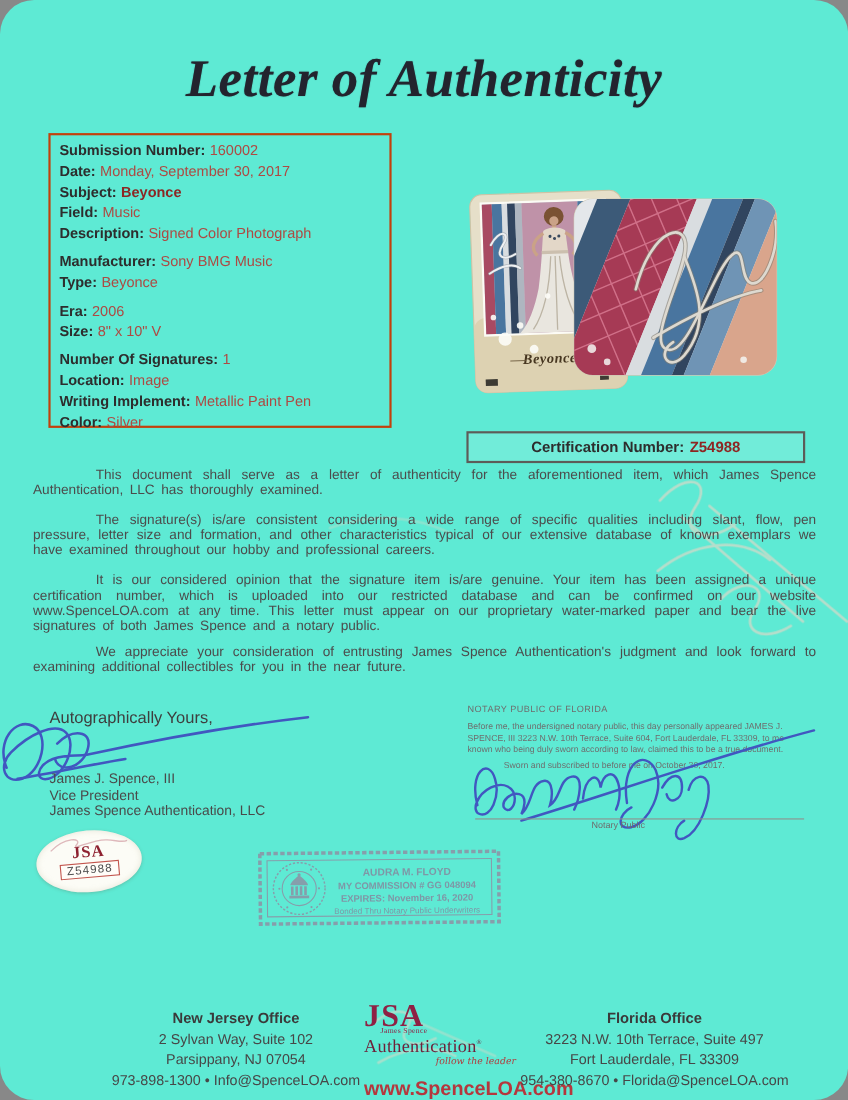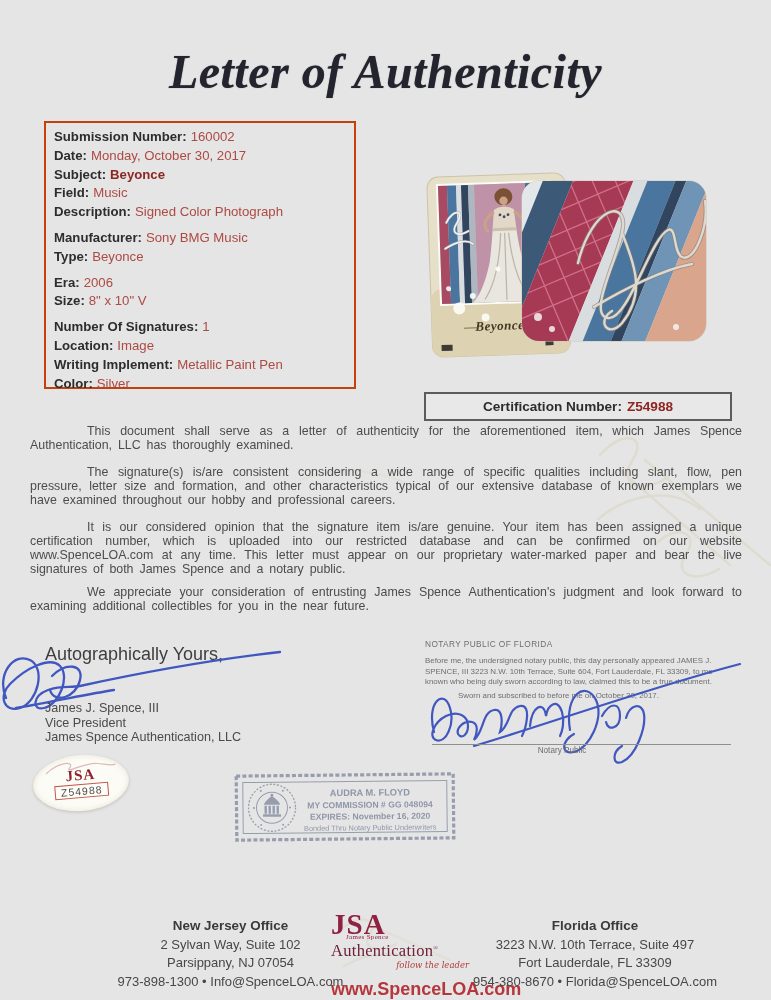--- a/index.html
+++ b/index.html
@@ -1,21 +1,22 @@
 <!DOCTYPE html>
 <html><head>
 <meta charset="utf-8">
 <style>
   html,body{margin:0;padding:0;background:#888;}
   .page{
     position:relative;width:771px;height:1000px;margin:0 auto;
     background:linear-gradient(135deg,#f1efe4 0%,#efede1 55%,#ecead e 100%);
-    background-color:#e5e5e5;
+    background-color:#5eead4;
     overflow:hidden;
     font-family:"Liberation Sans", sans-serif;
+    border-radius:31px;
   }
   .abs{position:absolute;}
   
   .title{
     top:44px;left:0;right:0;text-align:center;
     font-family:"Liberation Serif", serif;font-style:italic;font-weight:700;
     font-size:48px;color:#23242e;letter-spacing:0.5px;
     text-shadow:0 0 1px rgba(35,36,46,.55);
   }
   
@@ -37,21 +38,21 @@
   .cert-box .val{color:#8e2522;margin-left:5px;}
   
   .body-text{
     left:30px;top:424px;width:712px;
     font-size:12.4px;line-height:14px;color:#4c4c4c;
     text-align:justify;word-spacing:2.5px;
   }
   .body-text p{margin:0 0 13px 0;text-indent:57px;}
   .body-text p.p3{margin-bottom:9px;}
   
-  .autograph{left:45px;top:644px;font-size:18px;color:#3e3e3e;}
+  .autograph{left:45px;top:644px;font-size:15px;color:#3e3e3e;}
   .signer{left:45px;top:701px;font-size:12.6px;line-height:14.6px;color:#4a4a4a;}
   
   .notary-head{left:425px;top:639px;font-size:8.3px;letter-spacing:.4px;color:#6e6e6e;}
   .notary-para{left:425px;top:656px;width:304px;font-size:7.9px;line-height:10.6px;color:#6e6e6e;}
   .notary-sworn{left:458px;top:691px;font-size:7.9px;color:#6e6e6e;}
   .notary-line{left:432px;top:744px;width:299px;border-top:1px solid #8f8f8b;height:0;}
   .notary-label{left:472px;top:746px;width:180px;text-align:center;font-size:8.2px;color:#6e6e6e;}
   
   .sticker{
     left:33px;top:755px;width:96px;height:56px;background:#fcfcf6;
@@ -59,21 +60,21 @@
     box-shadow:0 1px 3px rgba(90,85,60,.25), inset 0 0 6px rgba(200,195,170,.4);
     display:flex;flex-direction:column;align-items:center;justify-content:center;
   }
   .sticker-jsa{font-family:"Liberation Serif", serif;font-weight:700;font-size:15px;
     color:#8e2130;letter-spacing:1px;line-height:14px;}
   .sticker-num{border:1.5px solid #c2544c;padding:0 5px;font-size:10.5px;
     letter-spacing:1px;color:#4c4c4c;margin-top:2px;background:#fffdf8;}
   
   .f-col{text-align:center;font-size:13px;line-height:18.5px;color:#474747;}
   .f-col .f-title{font-weight:700;font-size:13.4px;color:#3a3a3a;}
-  .f-left{left:58px;top:917px;width:345px;}
+  .f-left{left:42px;top:917px;width:345px;}
   .f-right{left:438px;top:917px;width:314px;}
   .f-center{left:331px;top:911px;width:142px;}
   .logo-jsa{font-family:"Liberation Serif", serif;font-weight:700;font-size:29px;
     color:#8e2144;letter-spacing:1px;line-height:26px;}
   .logo-sub{font-family:"Liberation Serif", serif;font-size:7px;color:#8e2144;
     margin:-4px 0 0 15px;letter-spacing:.3px;}
   .logo-auth{font-family:"Liberation Serif", serif;font-size:16.5px;color:#6e2039;
     letter-spacing:.3px;margin-top:0px;}
   .logo-auth sup{font-size:6px;}
   .logo-tag{font-family:"DejaVu Serif", serif;font-style:italic;font-size:8.5px;
@@ -94,21 +95,21 @@
       <path d="M300,480 c40,-15 80,-10 110,5" opacity="0.5"></path>
       <path d="M340,930 c20,-18 40,-10 30,4 c-10,14 8,20 26,10 m-52,22 c24,-14 52,-16 70,-6" opacity="0.8"></path>
       <path d="M370,925 l80,35" opacity="0.6"></path>
     </g>
   </svg>
 
   <div class="abs title">Letter of Authenticity</div>
 
   <div class="abs sub-box">
     <div class="sub-row"><span class="lbl">Submission Number:</span><span class="val">160002</span></div>
-    <div class="sub-row"><span class="lbl">Date:</span><span class="val">Monday, October 30, 2017</span></div>
+    <div class="sub-row"><span class="lbl">Date:</span><span class="val">Monday, September 30, 2017</span></div>
     <div class="sub-row"><span class="lbl">Subject:</span><span class="val strong">Beyonce</span></div>
     <div class="sub-row"><span class="lbl">Field:</span><span class="val">Music</span></div>
     <div class="sub-row"><span class="lbl">Description:</span><span class="val">Signed Color Photograph</span></div>
     <div class="sub-row gap"><span class="lbl">Manufacturer:</span><span class="val">Sony BMG Music</span></div>
     <div class="sub-row"><span class="lbl">Type:</span><span class="val">Beyonce</span></div>
     <div class="sub-row gap"><span class="lbl">Era:</span><span class="val">2006</span></div>
     <div class="sub-row"><span class="lbl">Size:</span><span class="val">8" x 10" V</span></div>
     <div class="sub-row gap"><span class="lbl">Number Of Signatures:</span><span class="val">1</span></div>
     <div class="sub-row"><span class="lbl">Location:</span><span class="val">Image</span></div>
     <div class="sub-row"><span class="lbl">Writing Implement:</span><span class="val">Metallic Paint Pen</span></div>

